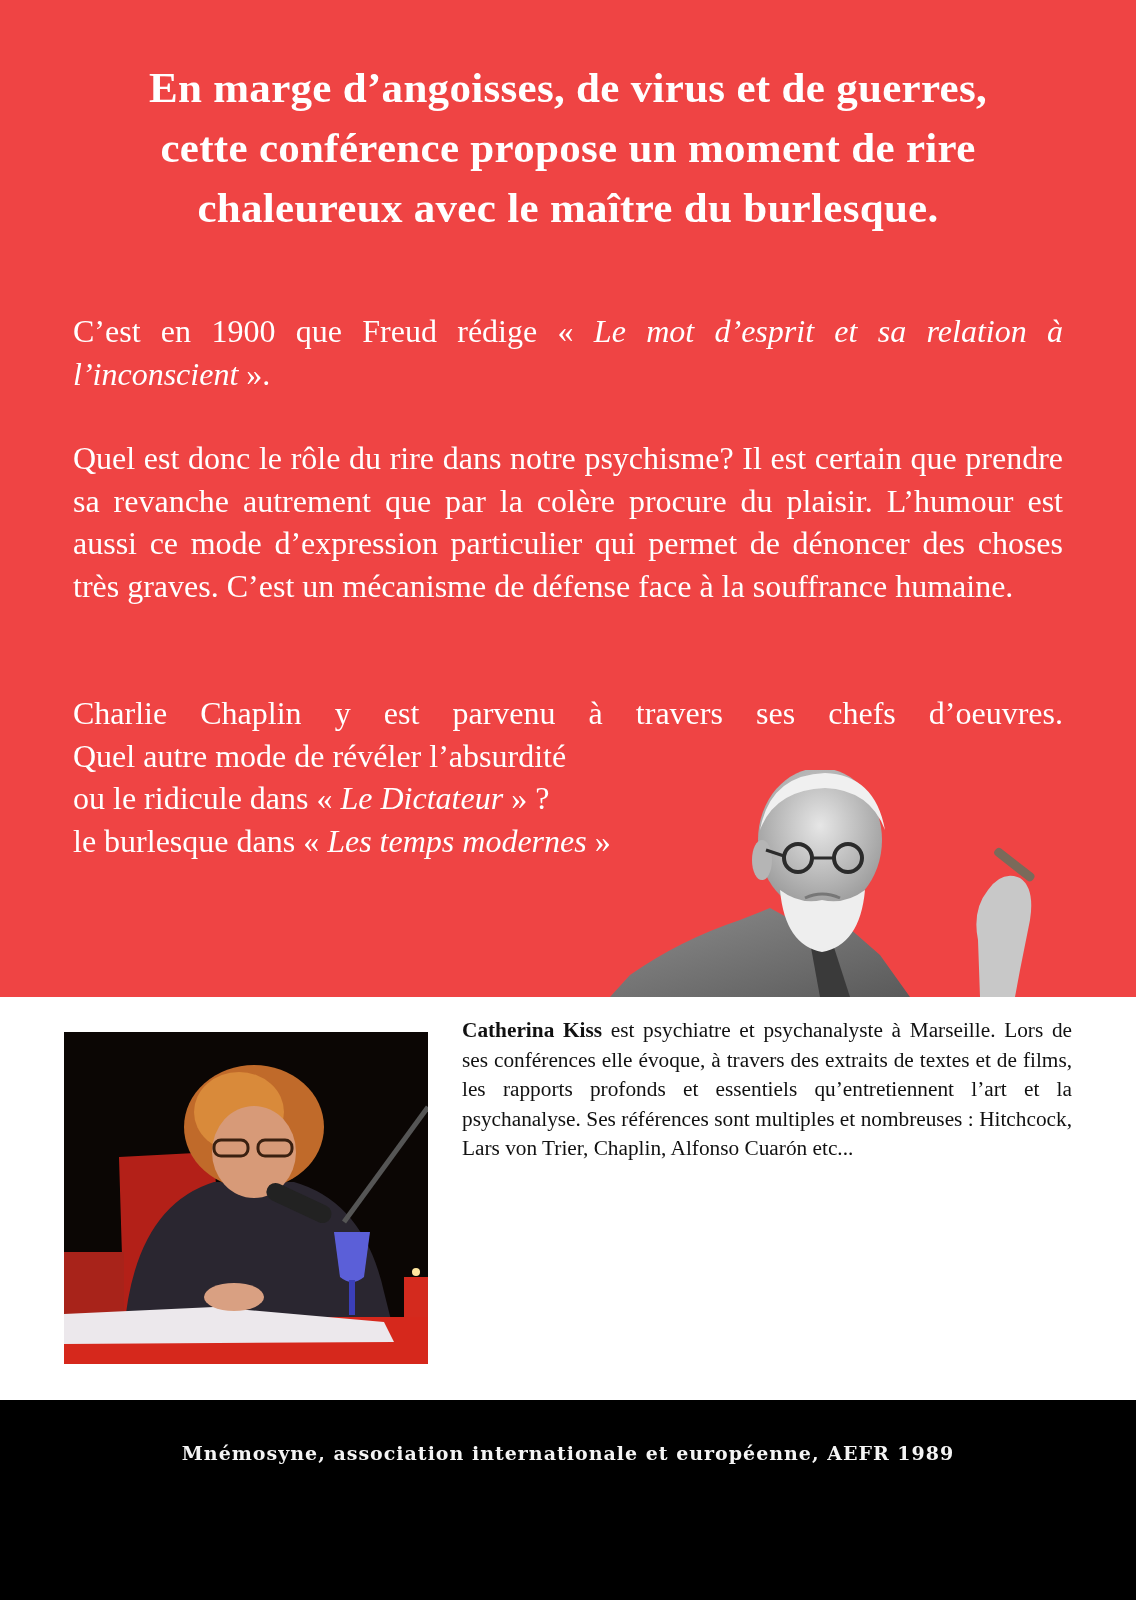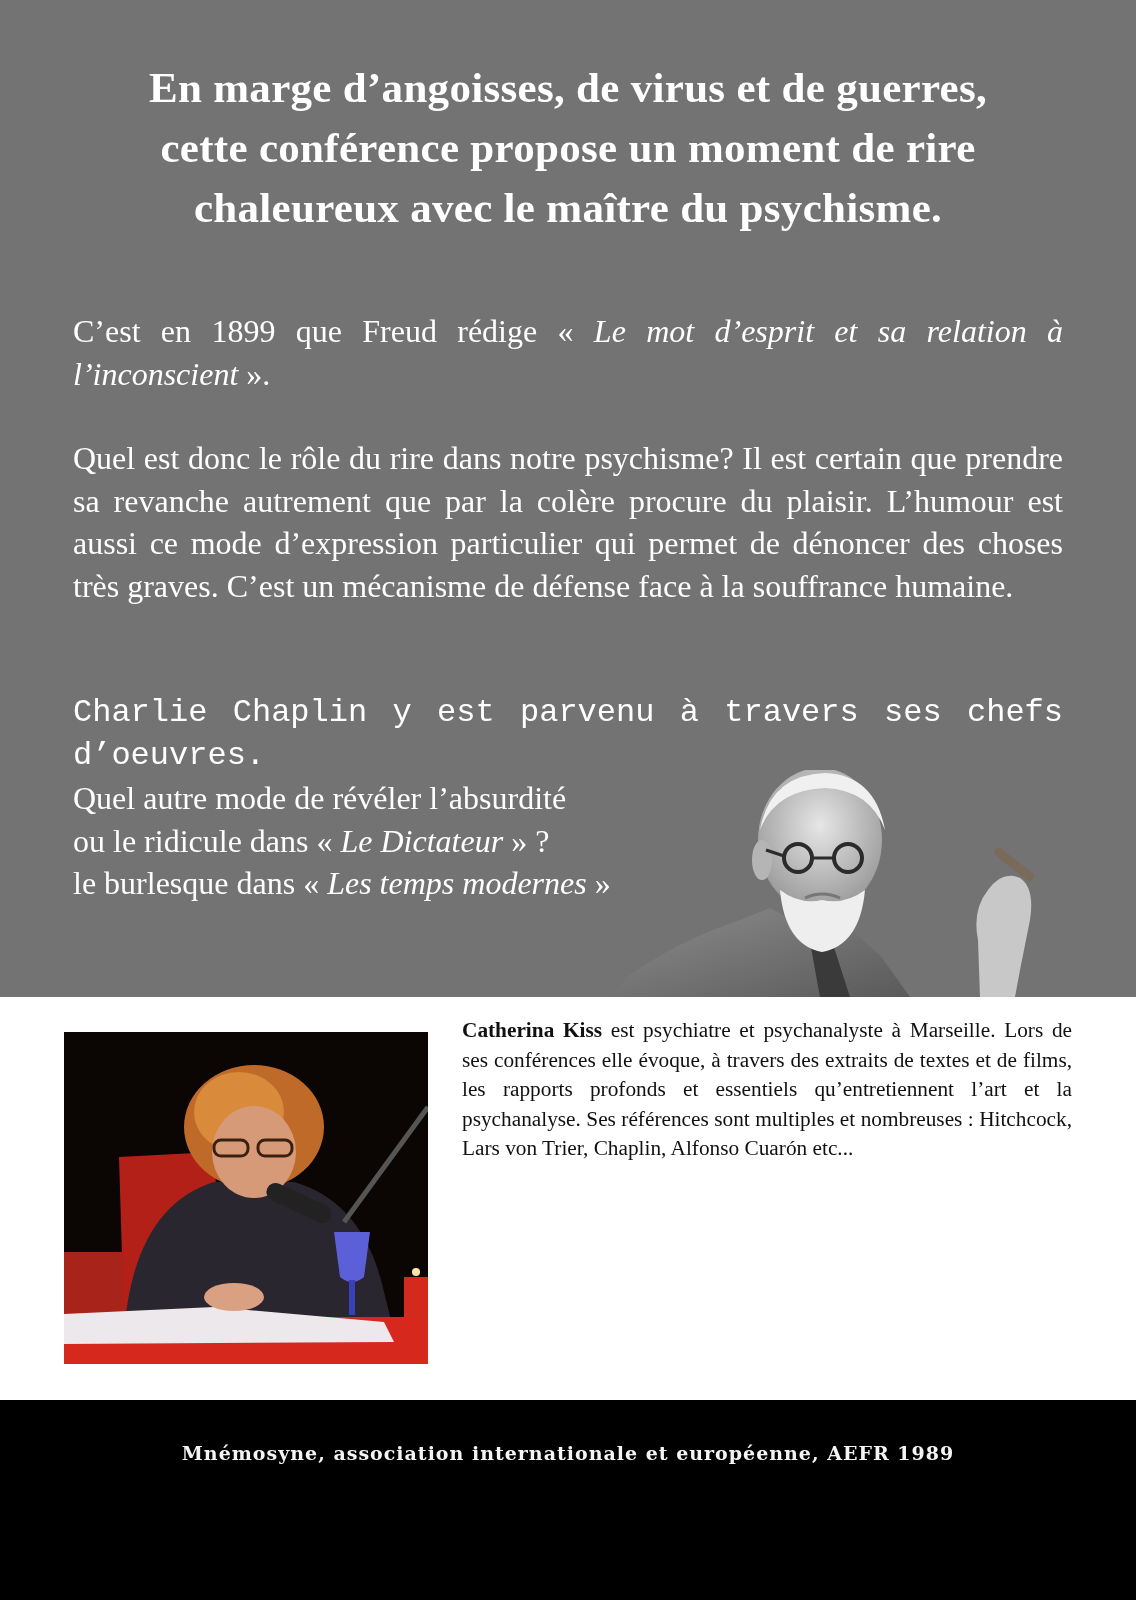--- a/index.html
+++ b/index.html
@@ -1,36 +1,36 @@
 <!DOCTYPE html>
 <html><head>
   <meta charset="utf-8">
   <style>
     * { margin: 0; padding: 0; box-sizing: border-box; }
     html, body { width: 1136px; height: 1600px; background: #000; overflow: hidden; }
     body { font-family: "Liberation Serif", "DejaVu Serif", serif; color: #fff; position: relative; }
 
     .top {
       position: absolute; left: 0; top: 0; width: 1136px; height: 1203px;
-      background: #737373; overflow: hidden;
+      background: #ef4444; overflow: hidden;
     }
     .headline {
       position: absolute; left: 60px; top: 58px; width: 1016px;
       text-align: center; font-size: 43px; line-height: 60px;
       letter-spacing: 0.3px; color: #fff;
     }
     .body-text {
       position: absolute; left: 73px; width: 990px;
       font-size: 32px; line-height: 42.5px; color: #fff;
       text-align: justify;
     }
     .p1 { top: 310px; }
     .p2 { top: 437px; }
     .p3 { top: 692px; }
-    .p3 .l1 { display: block; text-align: justify; text-align-last: justify; width: 990px; font-family: Liberation Mono, monospace; }
+    .p3 .l1 { display: block; text-align: justify; text-align-last: justify; width: 990px; }
     .p3 .ln { display: block; text-align: left; }
     em { font-style: italic; }
 
     
     .portrait {
       position: absolute; left: 610px; top: 770px; width: 480px; height: 227px;
     }
 
     .mid {
       position: absolute; left: 0; top: 997px; width: 1136px; height: 403px;
@@ -58,25 +58,25 @@
     }
     .footer div { white-space: nowrap; }
   </style>
 </head>
 <body>
 
 <section class="top">
   <h1 class="headline">
     <span>En marge d’angoisses, de virus et de guerres,</span><br>
     <span>cette conférence propose un moment de rire</span><br>
-    <span>chaleureux avec le maître du psychisme.</span>
+    <span>chaleureux avec le maître du burlesque.</span>
   </h1>
 
   <p class="body-text p1">
-    <span>C’est en 1899 que Freud rédige  « </span><em>Le mot d’esprit et sa relation à l’inconscient</em><span> ».</span>
+    <span>C’est en 1900 que Freud rédige  « </span><em>Le mot d’esprit et sa relation à l’inconscient</em><span> ».</span>
   </p>
 
   <p class="body-text p2">Quel est donc le rôle du rire dans notre psychisme? Il est certain que prendre sa revanche autrement que par la colère procure du plaisir. L’humour est aussi ce mode d’expression particulier qui permet de dénoncer des choses très graves. C’est un mécanisme de défense face à la souffrance humaine.</p>
 
   <div class="body-text p3">
     <span class="l1">Charlie Chaplin y est parvenu à travers ses chefs d’oeuvres.</span>
     <span class="ln">Quel autre mode de révéler l’absurdité</span>
     <span class="ln"><span>ou le ridicule dans « </span><em>Le Dictateur</em><span> » ?</span></span>
     <span class="ln"><span>le burlesque dans « </span><em>Les temps modernes</em><span> »</span></span>
   </div>

